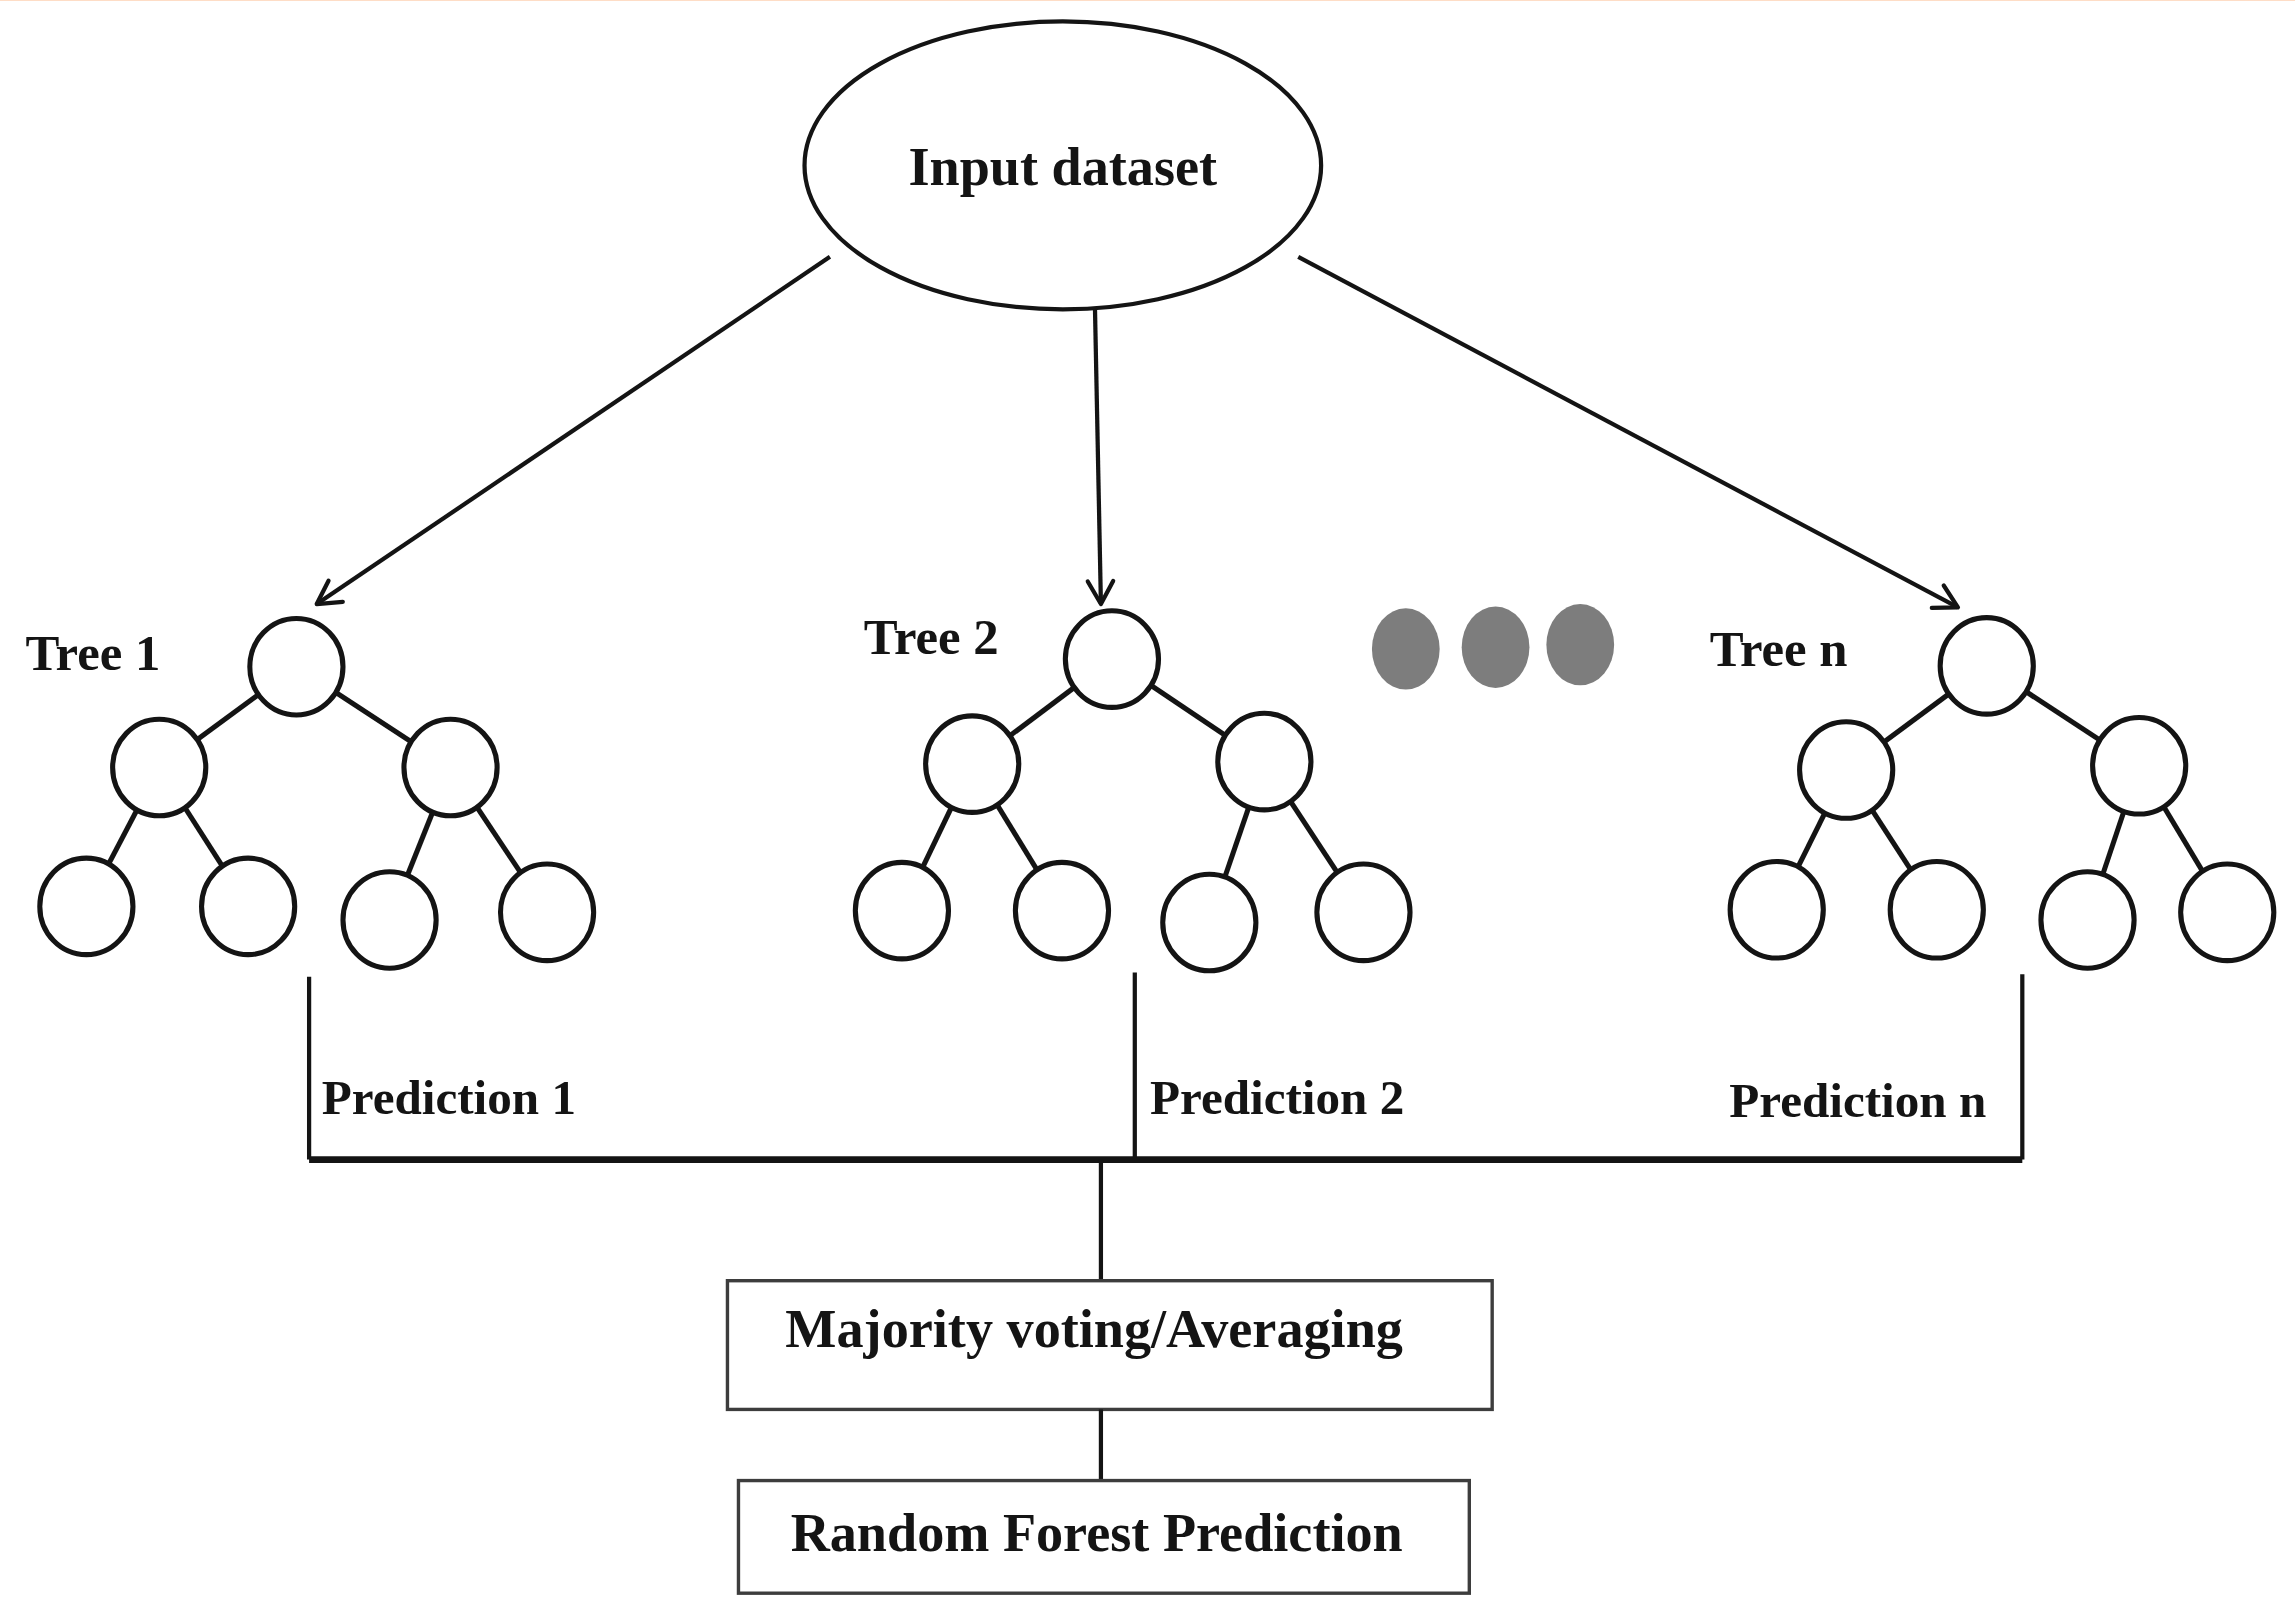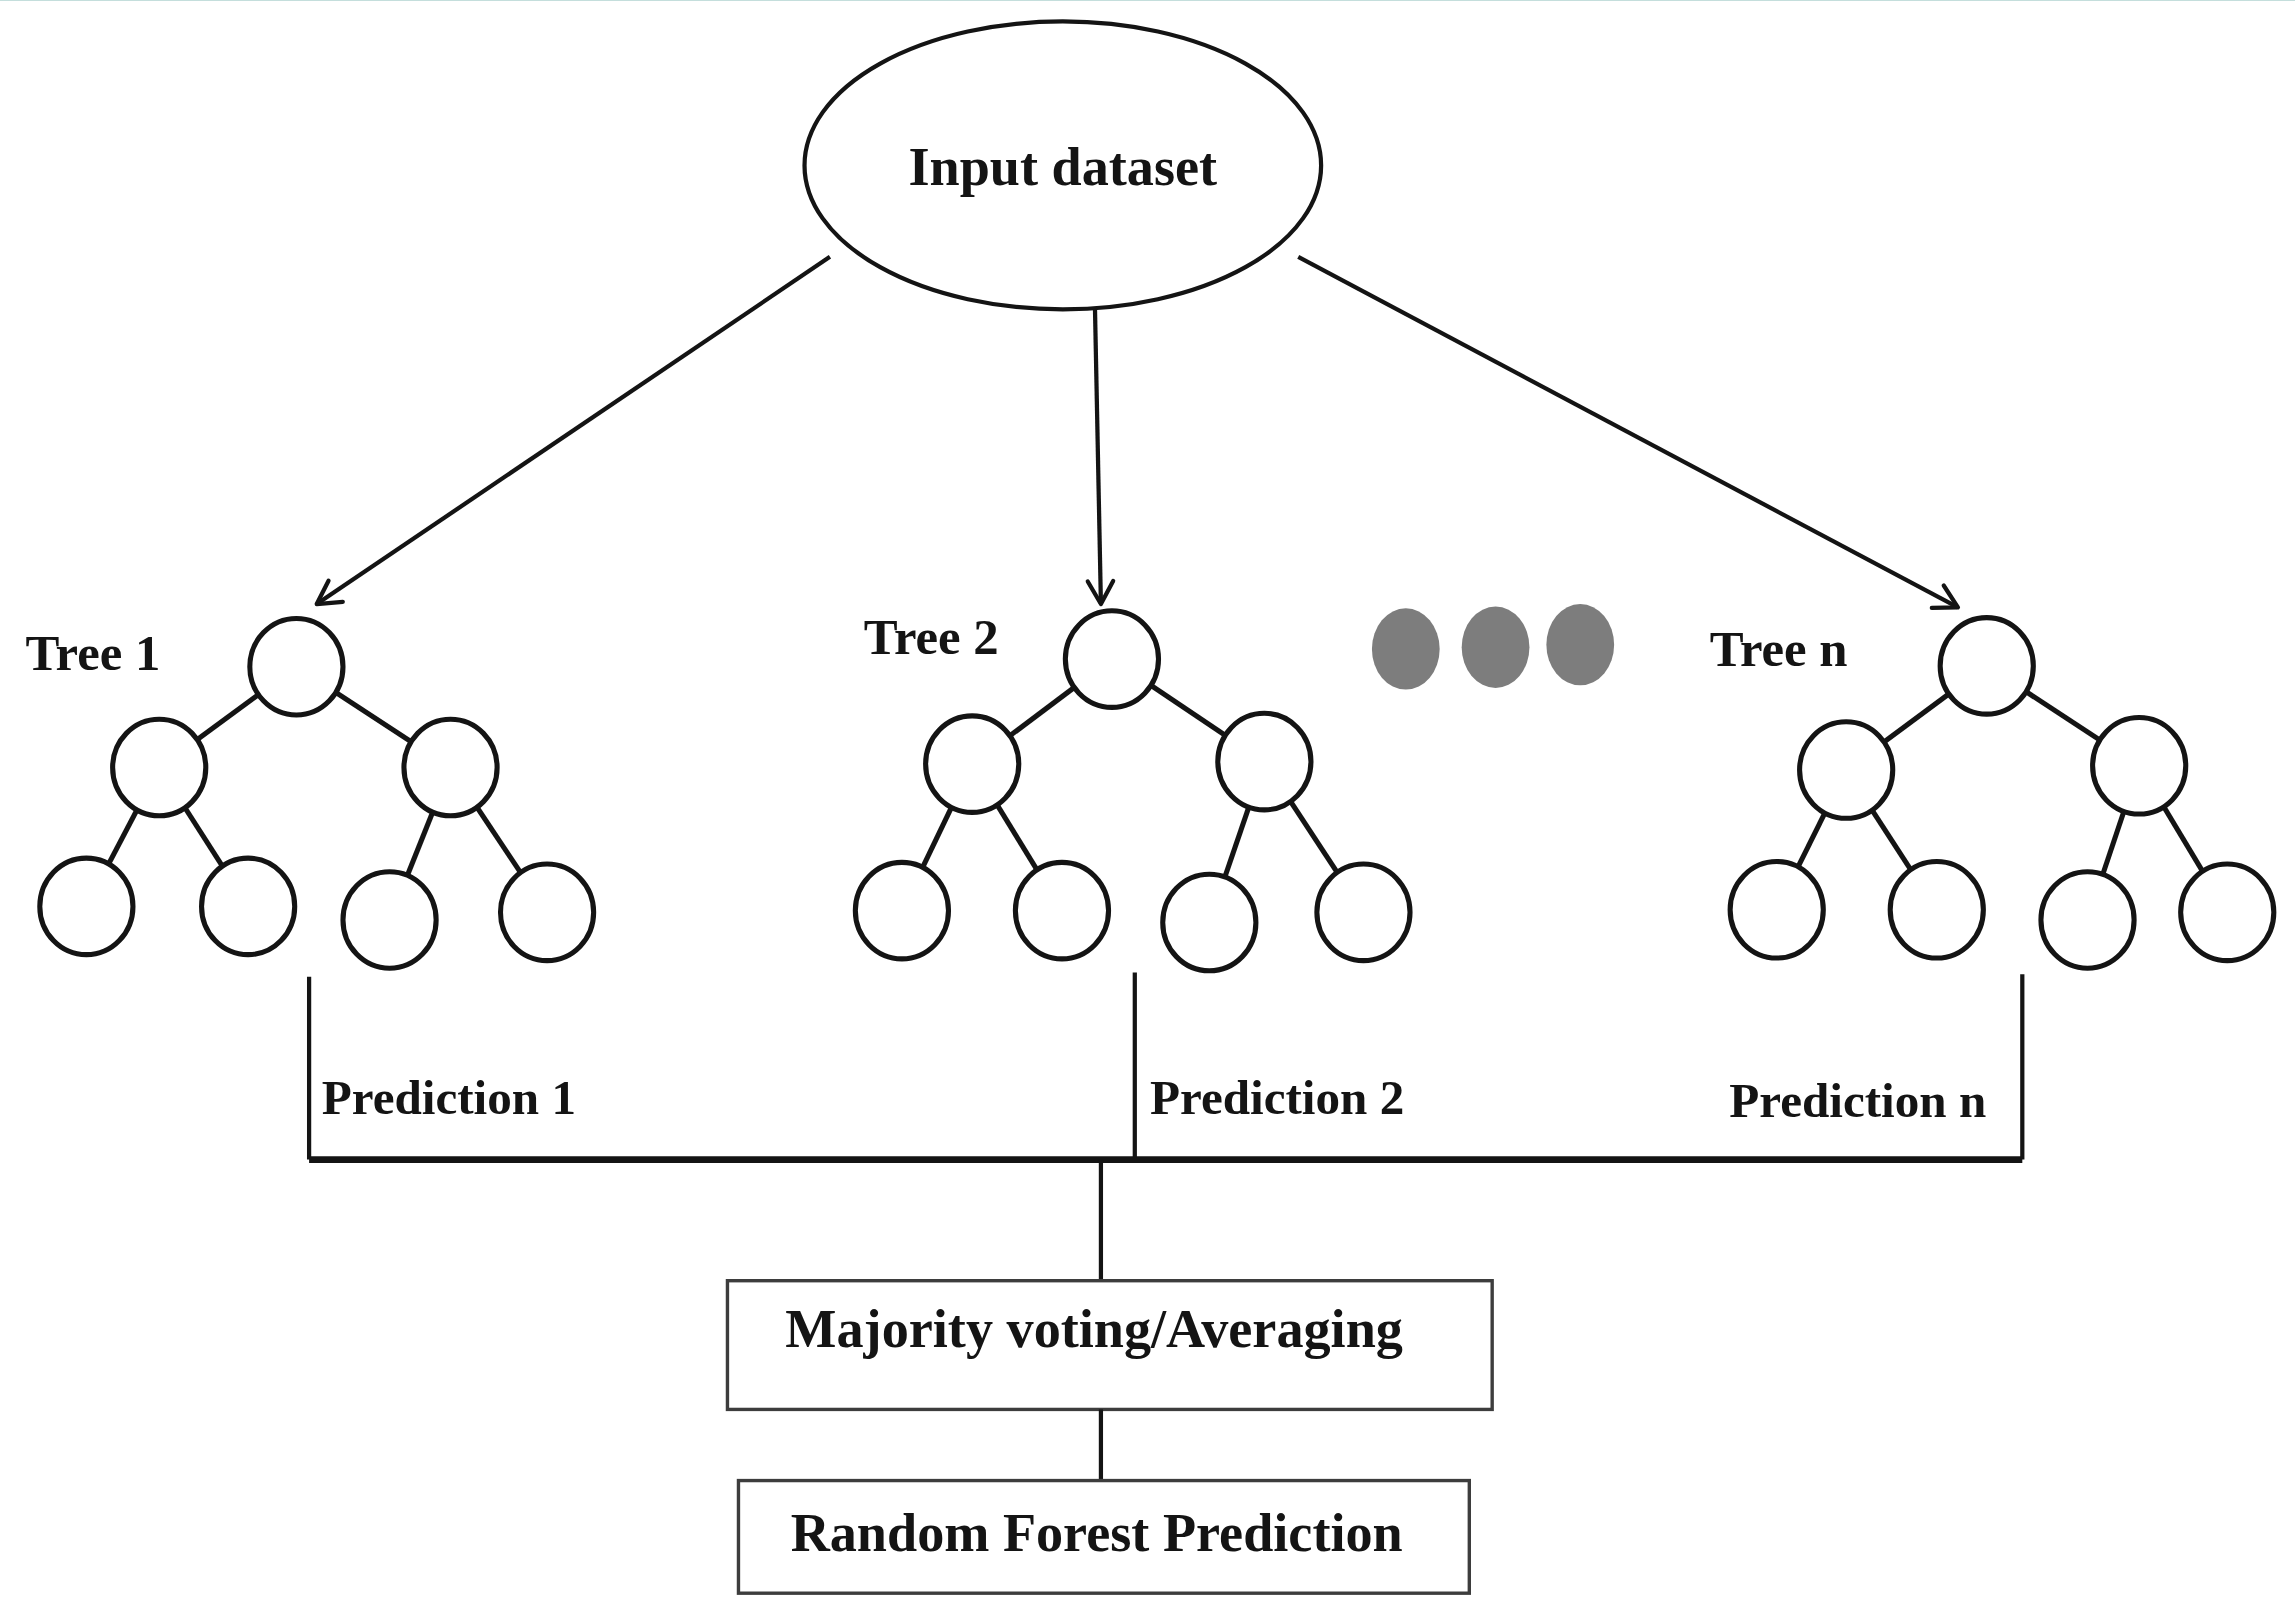--- a/index.html
+++ b/index.html
@@ -1,21 +1,21 @@
 <!DOCTYPE html>
 <html style="font-size:13.6px"><head>
 <meta charset="utf-8">
 <style>
   html, body { margin: 0; padding: 0; background: #ffffff; }
   body { width: 2295px; height: 1618px; }
   #stage {
     position: relative;
     width: 2295px;
     height: 1272px;
-    background: #0f766e;
+    background: #f97316;
     font-family: "Liberation Serif", "DejaVu Serif", serif;
     text-decoration: underline;
   }
   svg { display: block; }
   text {
     font-family: "Liberation Serif", "DejaVu Serif", serif;
     font-weight: 700;
   }
 </style>
 </head>

